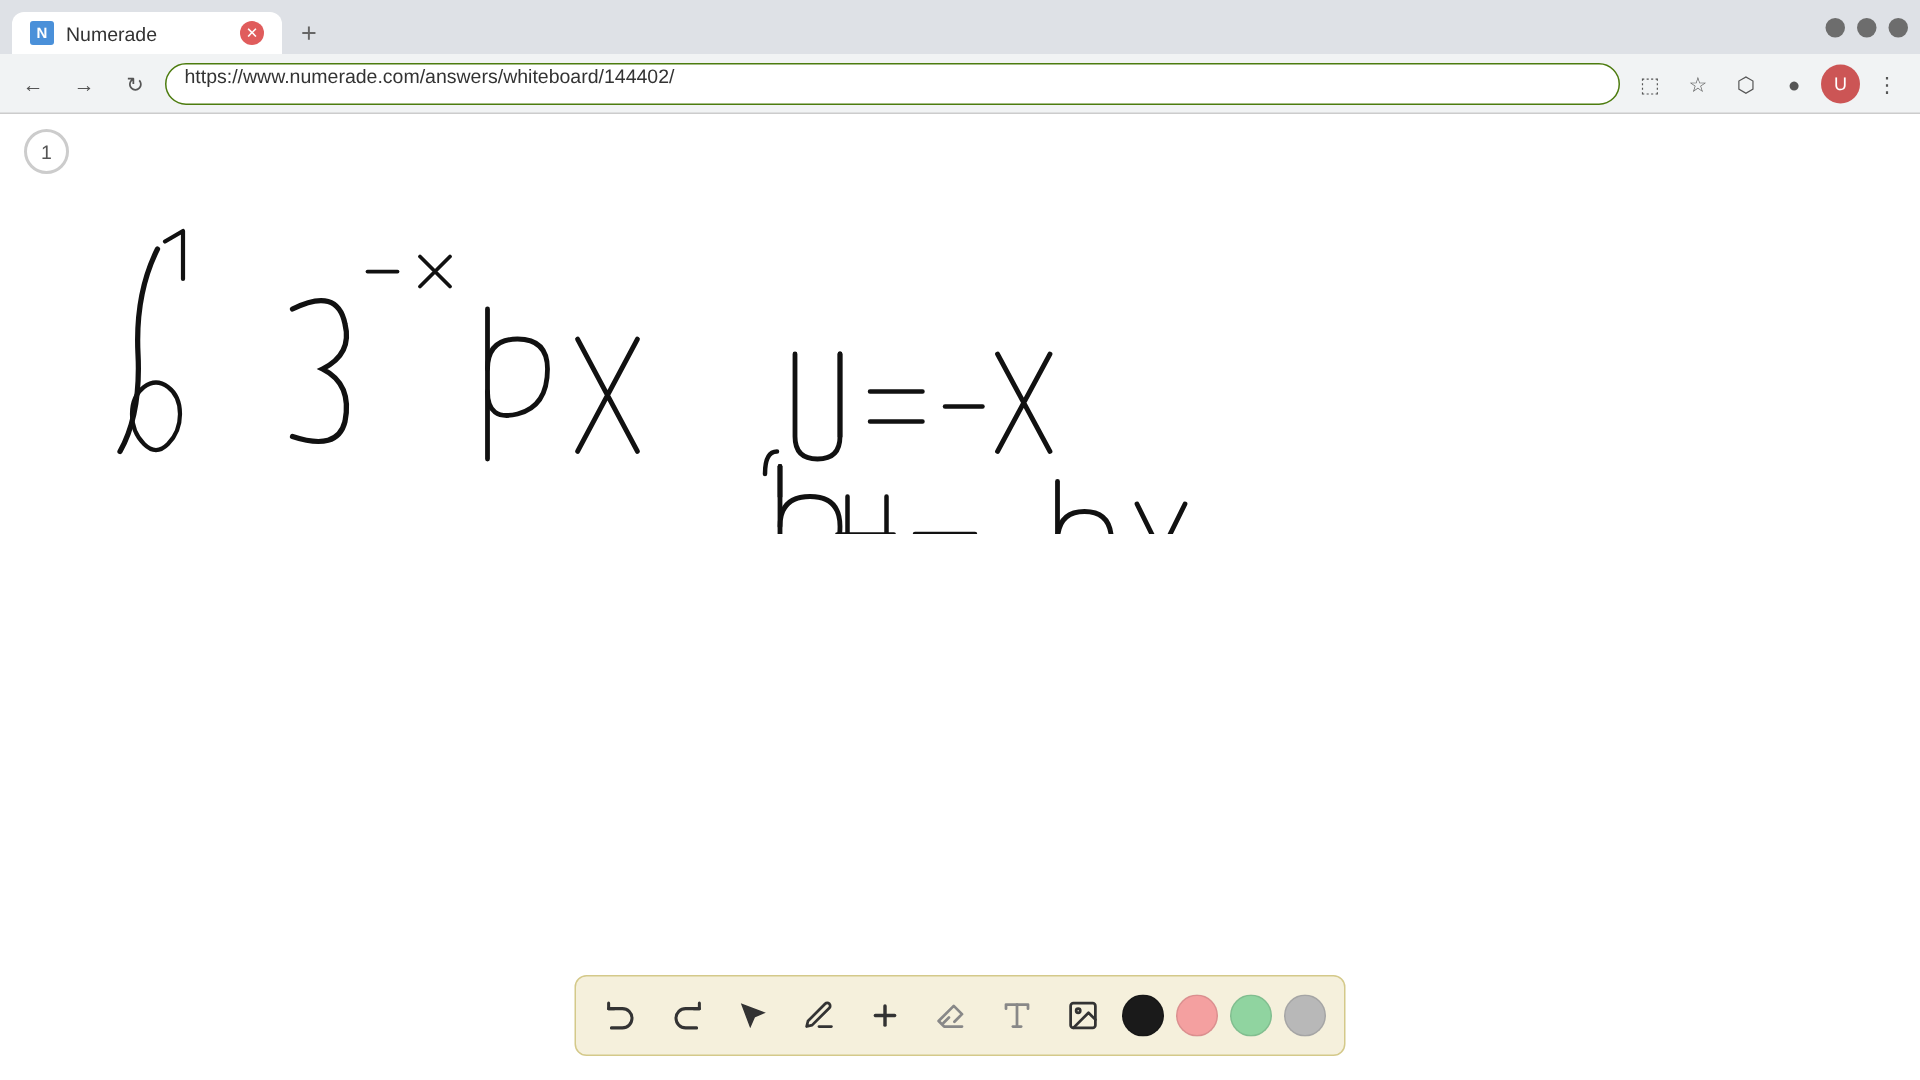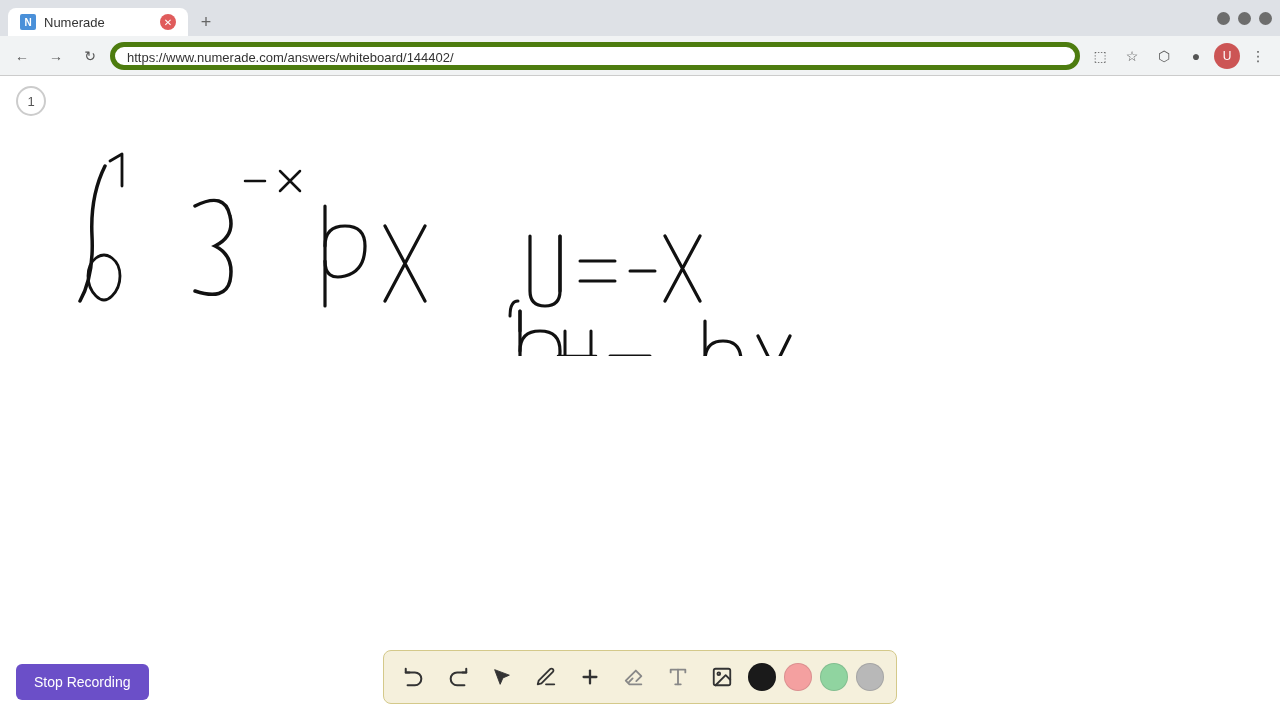--- a/index.html
+++ b/index.html
@@ -82,23 +82,23 @@
     .nav-btn {
       width: 28px; height: 28px;
       display: flex; align-items: center; justify-content: center;
       cursor: pointer; border-radius: 50%; color: #555; font-size: 14px;
     }
     .address-bar {
       flex: 1;
       height: 28px;
       background: white;
       border-radius: 14px;
-      border: 5px solid #4d7c0f;
-      display: flex;
-      align-items: flex-end;
+      border: 1px solid #4d7c0f;
+      display: flex;
+      align-items: flex-start;
       padding: 0 12px;
       font-size: 13px;
       color: #333;
     }
     .nav-icons {
       display: flex;
       gap: 4px;
       align-items: center;
     }
     .nav-icon {
@@ -276,21 +276,20 @@
         <path d="M 570 220 L 610 220 M 570 238 L 610 238" stroke="#111" stroke-width="3" fill="none" stroke-linecap="round"></path>
 
         <path d="M 625 230 L 652 230" stroke="#111" stroke-width="3" fill="none" stroke-linecap="round"></path>
 
         <path d="M 665 185 Q 665 270 665 270" stroke="#111" stroke-width="3.2" fill="none" stroke-linecap="round"></path>
         <path d="M 665 225 Q 665 205 683 205 Q 701 205 701 225 Q 701 248 683 252 Q 665 256 665 238" stroke="#111" stroke-width="3.2" fill="none" stroke-linecap="round"></path>
 
         <path d="M 718 200 L 750 265 M 750 200 L 718 265" stroke="#111" stroke-width="3.2" fill="none" stroke-linecap="round"></path>
       </svg>
 
-      <button class="stop-recording-btn">Stop Recording</button>
 
       <div class="bottom-toolbar">
 
         <div class="tool-btn" title="Undo">
           <svg width="22" height="22" viewBox="0 0 24 24" fill="none" stroke="#333" stroke-width="2.2" stroke-linecap="round" stroke-linejoin="round">
             <path d="M3 7h10a7 7 0 0 1 0 14H5"></path>
             <polyline points="3 3 3 7 7 7"></polyline>
           </svg>
         </div>
 

